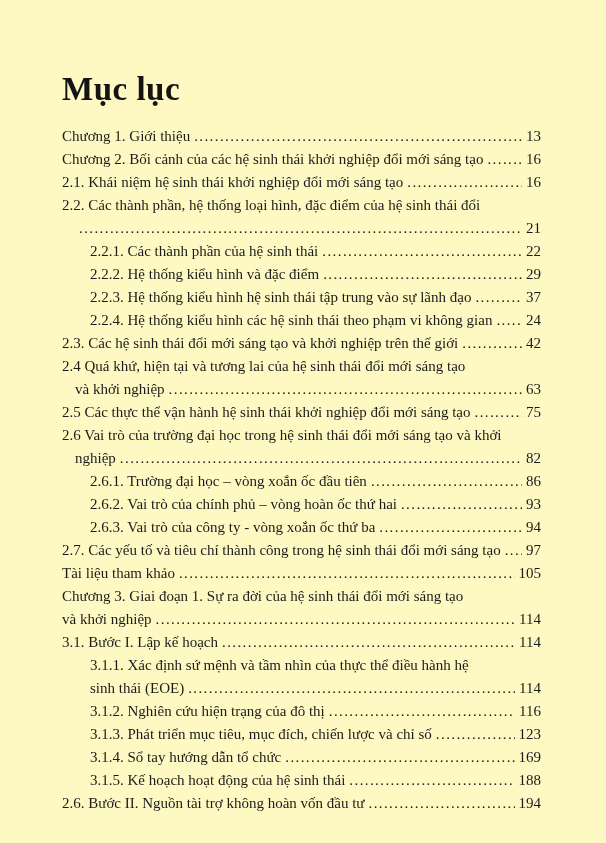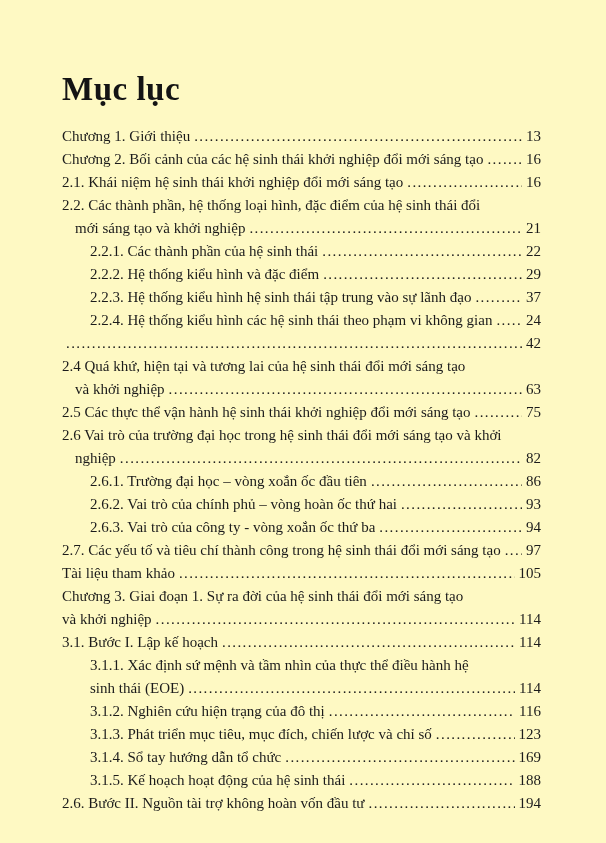--- a/index.html
+++ b/index.html
@@ -91,21 +91,20 @@
       <span class="p">16</span>
     </div>
 
     <div class="row lvl1 nolead">
       <span class="t">2.2. Các thành phần, hệ thống loại hình, đặc điểm của hệ sinh thái đổi</span>
       <span class="leader"></span>
       <span class="p"></span>
     </div>
 
     <div class="row cont1">
-      <span class="t">mới sáng tạo và khởi nghiệp</span>
       <span class="leader"></span>
       <span class="p">21</span>
     </div>
 
     <div class="row lvl2">
       <span class="t">2.2.1. Các thành phần của hệ sinh thái</span>
       <span class="leader"></span>
       <span class="p">22</span>
     </div>
 
@@ -121,20 +120,21 @@
       <span class="p">37</span>
     </div>
 
     <div class="row lvl2">
       <span class="t">2.2.4. Hệ thống kiểu hình các hệ sinh thái theo phạm vi không gian</span>
       <span class="leader"></span>
       <span class="p">24</span>
     </div>
 
     <div class="row lvl1">
+      <span class="t">2.3. Các hệ sinh thái đổi mới sáng tạo và khởi nghiệp trên thế giới</span>
       <span class="leader"></span>
       <span class="p">42</span>
     </div>
 
     <div class="row lvl1 nolead">
       <span class="t">2.4 Quá khứ, hiện tại và tương lai của hệ sinh thái đổi mới sáng tạo</span>
       <span class="leader"></span>
       <span class="p"></span>
     </div>
 

